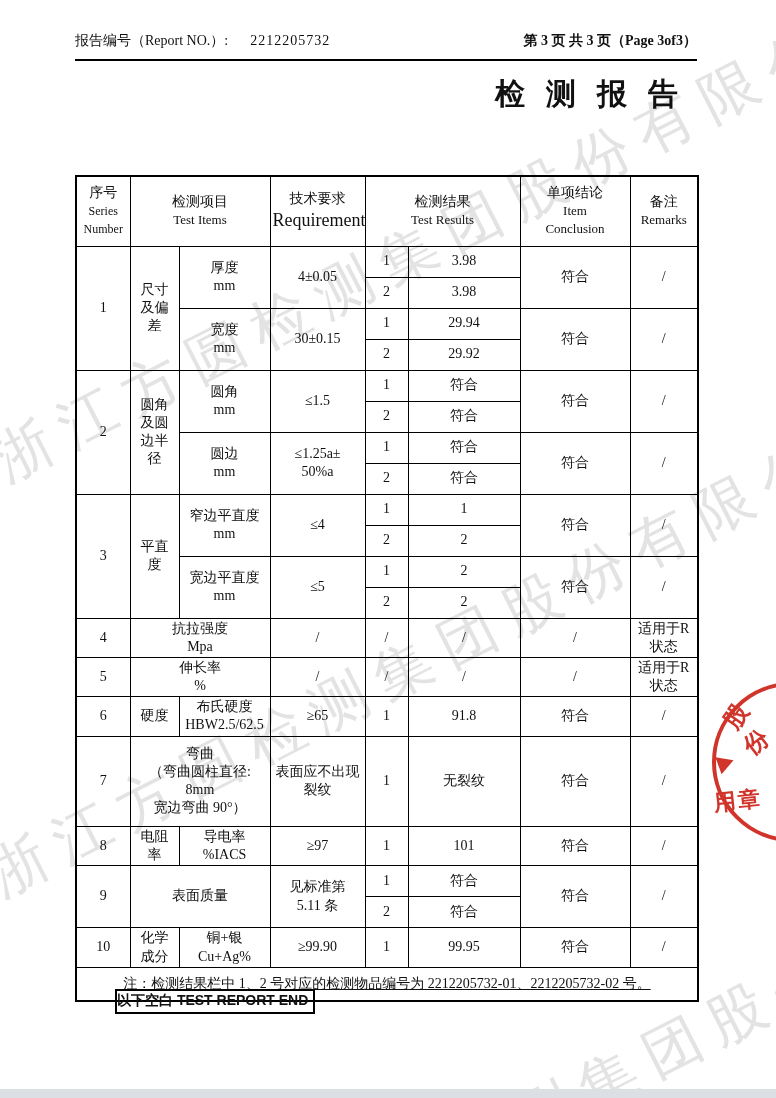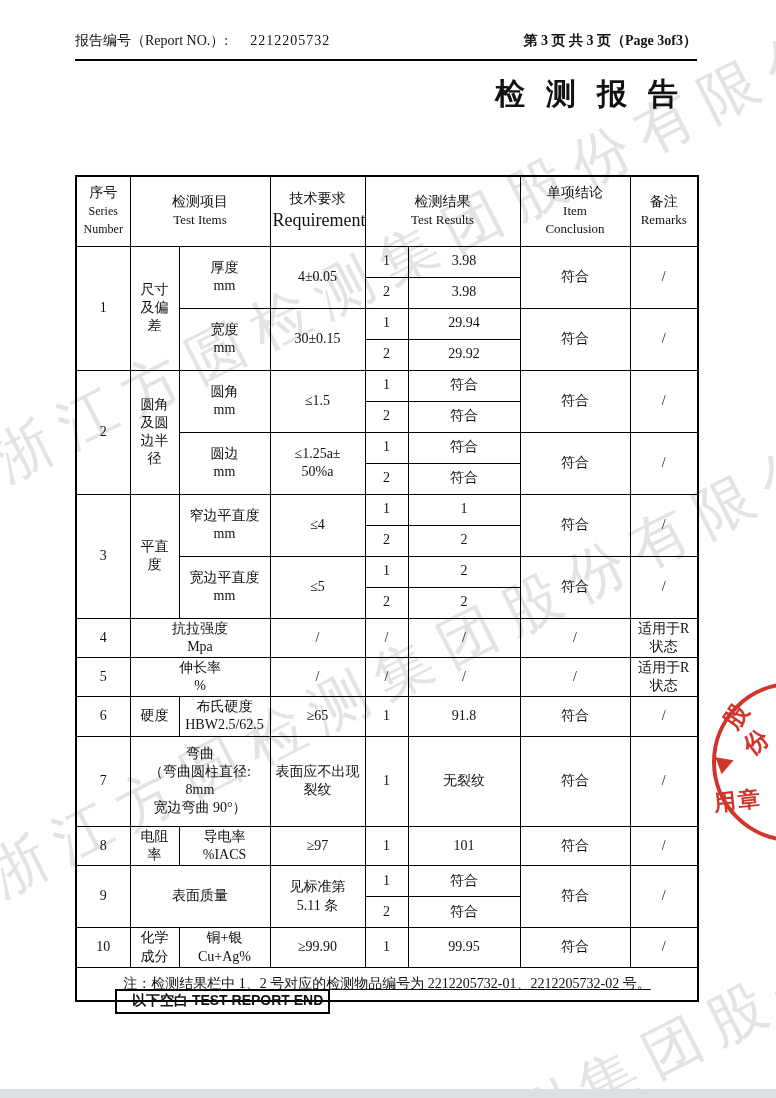--- a/index.html
+++ b/index.html
@@ -34,21 +34,21 @@
   table.rep td{border:1px solid #000;text-align:center;vertical-align:middle;
                font-size:14px;line-height:1.3;padding:1px 2px;white-space:pre-line;
                overflow:hidden;}
   tr.hrow{height:70px;} tr.sub{height:31px;} tr.r45{height:37px;} tr.r6{height:38px;}
   tr.r7{height:90px;} tr.r8{height:37px;} tr.r10{height:40px;} tr.note{height:33px;}
   td.small{font-size:13px;}
   td.notecell{text-align:left;padding-left:38px;font-size:14px;white-space:normal;text-decoration:underline;}
 
   
   .endbox{position:absolute;left:115px;top:989px;border:2px solid #000;
-          padding:1px 5px 2px 15px;font-size:14px;font-weight:700;
+          padding:1px 5px 2px 0;font-size:14px;font-weight:700;
           font-family:"Liberation Sans",sans-serif;}
 
   
   .stamp{position:absolute;left:712px;top:682px;width:160px;height:160px;
          border-radius:50%;border:4px solid #d0342a;box-sizing:border-box;
          pointer-events:none;}
   .stamp span{position:absolute;color:#d0342a;font-weight:700;
               font-family:"Liberation Sans",sans-serif;}
   .s-c1{left:8px;top:14px;font-size:24px;transform:rotate(-55deg);}
   .s-c2{left:28px;top:40px;font-size:24px;transform:rotate(-38deg);}

